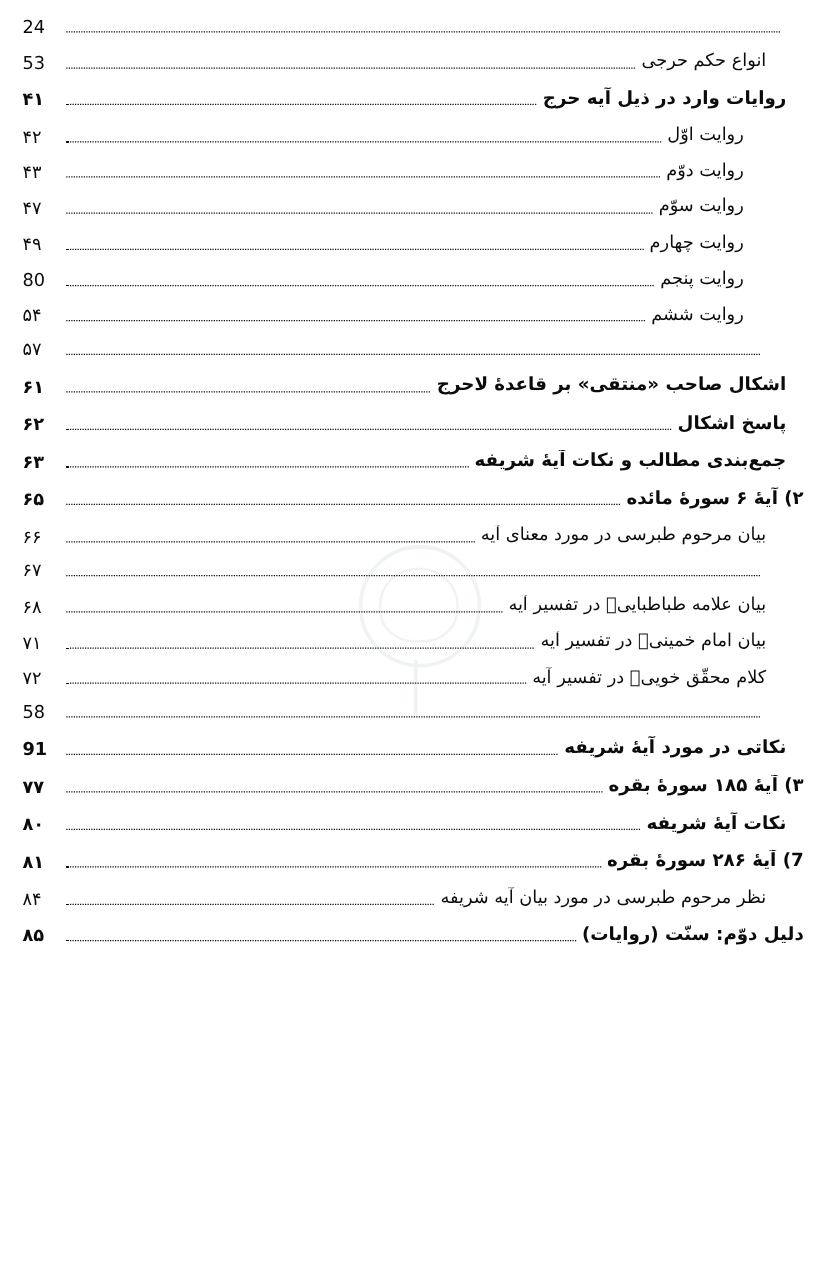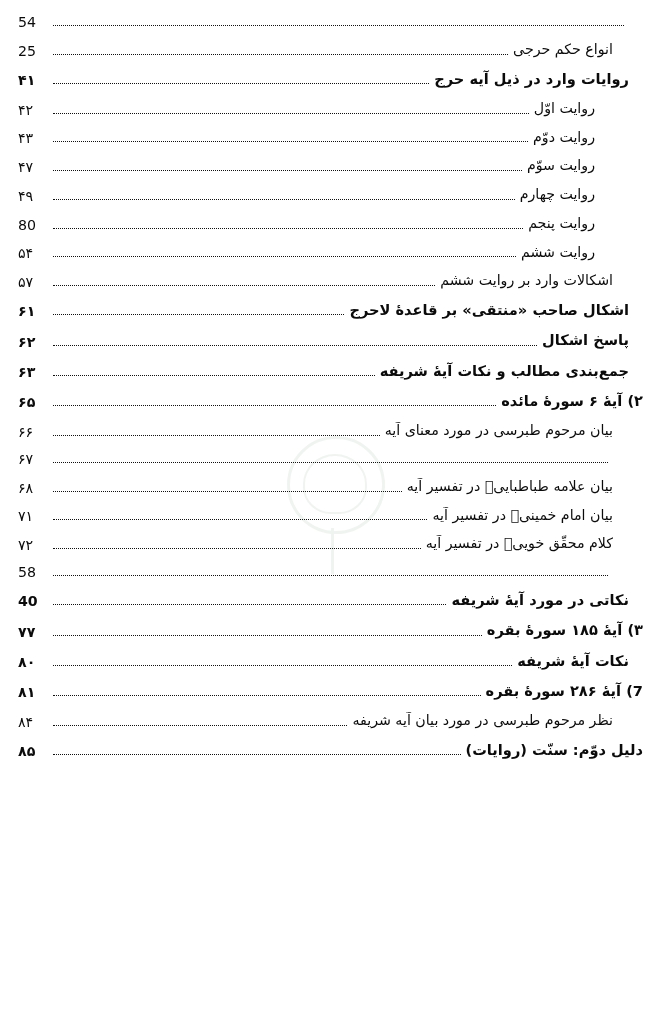--- a/index.html
+++ b/index.html
@@ -114,26 +114,26 @@
 
   <div id="watermark">
     <div class="ring"></div>
     <div class="inner"></div>
     <div class="stem"></div>
   </div>
 
   <ul class="toc-list" id="toc-list">
       <li class="toc-row lvl-1 ind-1" style="margin-bottom: 10px;">
         <span class="toc-leader"></span>
-        <span class="toc-page">54</span>
+        <span class="toc-page">24</span>
       </li>
       <li class="toc-row lvl-1 ind-2" style="margin-bottom: 10px;">
         <span class="toc-title">انواع حکم حرجی</span>
         <span class="toc-leader"></span>
-        <span class="toc-page">25</span>
+        <span class="toc-page">53</span>
       </li>
       <li class="toc-row lvl-h ind-1" style="margin-bottom: 11px;">
         <span class="toc-title">روایات وارد در ذیل آیه حرج</span>
         <span class="toc-leader"></span>
         <span class="toc-page">۴۱</span>
       </li>
       <li class="toc-row lvl-1 ind-3" style="margin-bottom: 10px;">
         <span class="toc-title">روایت اوّل</span>
         <span class="toc-leader"></span>
         <span class="toc-page">۴۲</span>
@@ -157,21 +157,20 @@
         <span class="toc-title">روایت پنجم</span>
         <span class="toc-leader"></span>
         <span class="toc-page">80</span>
       </li>
       <li class="toc-row lvl-1 ind-3" style="margin-bottom: 10px;">
         <span class="toc-title">روایت ششم</span>
         <span class="toc-leader"></span>
         <span class="toc-page">۵۴</span>
       </li>
       <li class="toc-row lvl-1 ind-2" style="margin-bottom: 10px;">
-        <span class="toc-title">اشکالات وارد بر روایت ششم</span>
         <span class="toc-leader"></span>
         <span class="toc-page">۵۷</span>
       </li>
       <li class="toc-row lvl-h ind-1" style="margin-bottom: 11px;">
         <span class="toc-title">اشکال صاحب «منتقی» بر قاعدۀ لاحرج</span>
         <span class="toc-leader"></span>
         <span class="toc-page">۶۱</span>
       </li>
       <li class="toc-row lvl-h ind-1" style="margin-bottom: 11px;">
         <span class="toc-title">پاسخ اشکال</span>
@@ -212,21 +211,21 @@
         <span class="toc-leader"></span>
         <span class="toc-page">۷۲</span>
       </li>
       <li class="toc-row lvl-1 ind-2" style="margin-bottom: 10px;">
         <span class="toc-leader"></span>
         <span class="toc-page">58</span>
       </li>
       <li class="toc-row lvl-h ind-1" style="margin-bottom: 11px;">
         <span class="toc-title">نکاتی در مورد آیۀ شریفه</span>
         <span class="toc-leader"></span>
-        <span class="toc-page">40</span>
+        <span class="toc-page">91</span>
       </li>
       <li class="toc-row lvl-h ind-0" style="margin-bottom: 11px;">
         <span class="toc-title">۳) آیۀ ۱۸۵ سورۀ بقره</span>
         <span class="toc-leader"></span>
         <span class="toc-page">۷۷</span>
       </li>
       <li class="toc-row lvl-h ind-1" style="margin-bottom: 11px;">
         <span class="toc-title">نکات آیۀ شریفه</span>
         <span class="toc-leader"></span>
         <span class="toc-page">۸۰</span>

